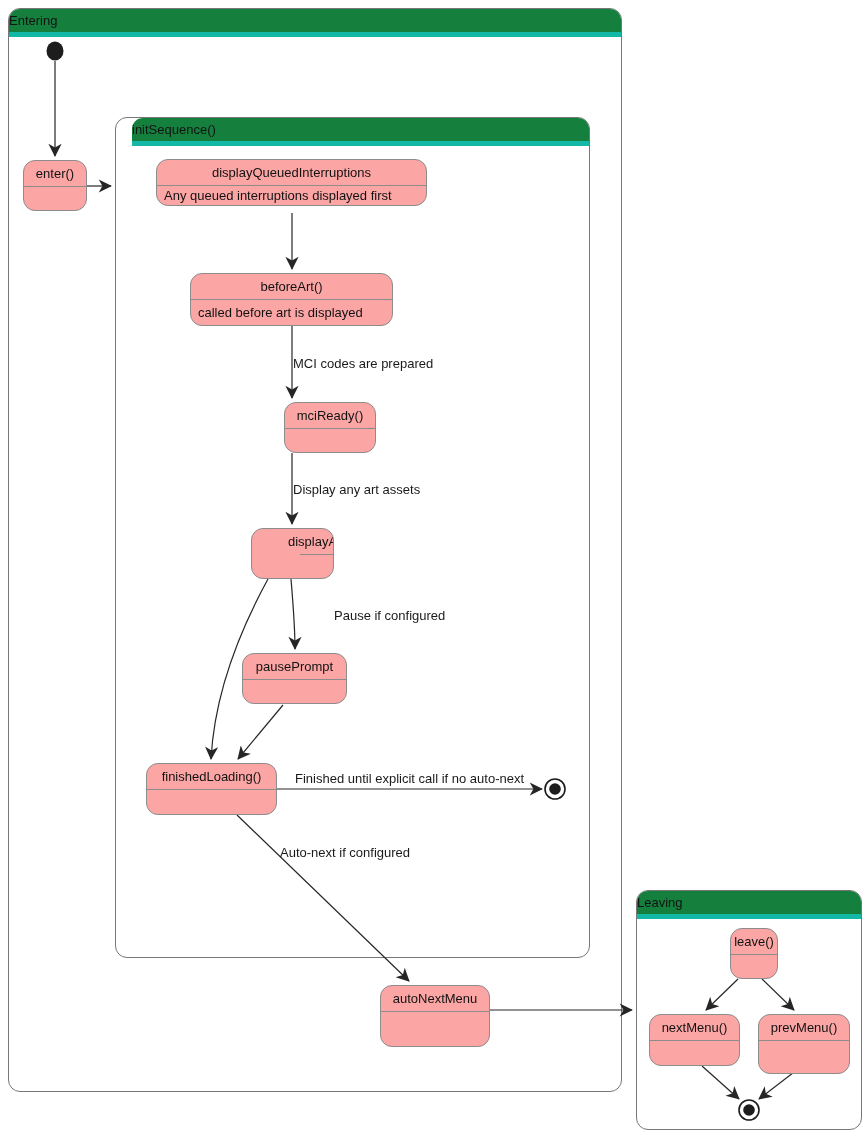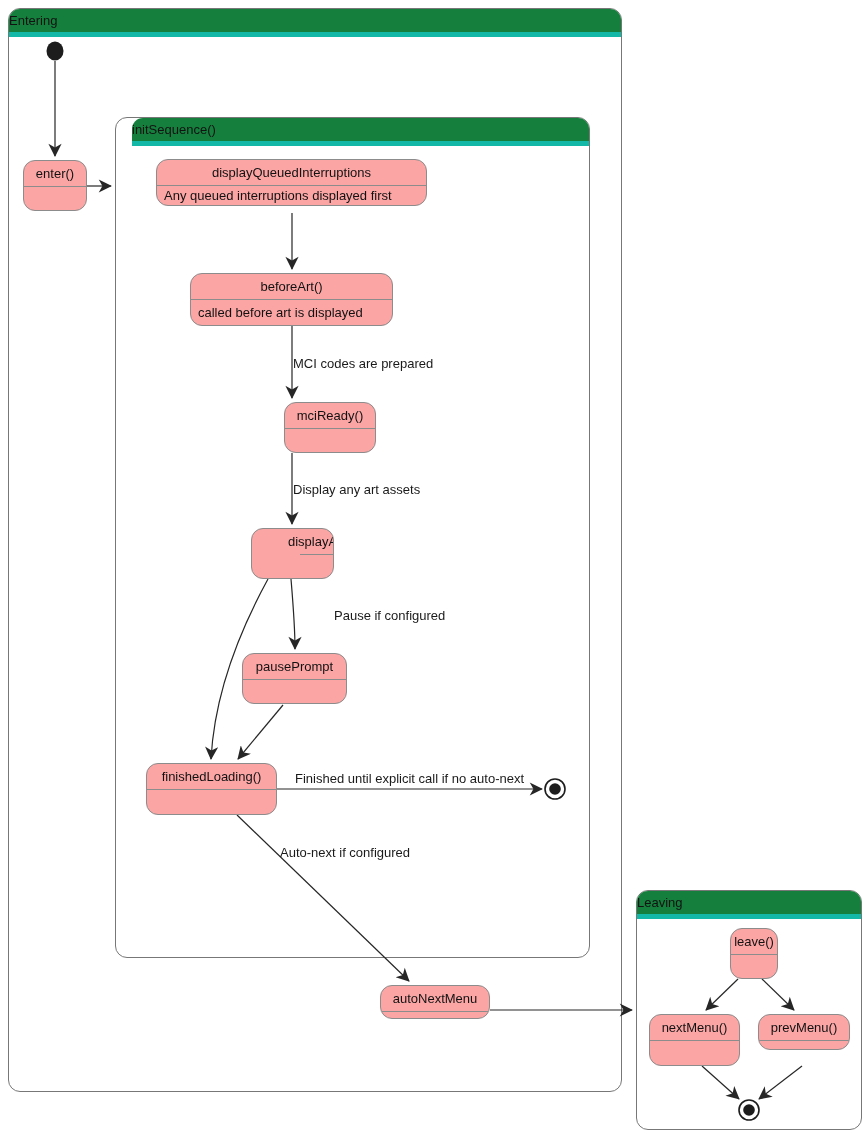--- a/index.html
+++ b/index.html
@@ -155,36 +155,36 @@
   <div class="state" style="left:242px;top:653px;width:105px;height:51px;">
     <div class="state-title">pausePrompt</div>
     <div class="state-body"></div>
   </div>
 
   <div class="state" style="left:146px;top:763px;width:131px;height:52px;">
     <div class="state-title">finishedLoading()</div>
     <div class="state-body"></div>
   </div>
 
-  <div class="state" style="left:380px;top:985px;width:110px;height:34px;">
+  <div class="state" style="left:380px;top:985px;width:110px;height:62px;">
     <div class="state-title">autoNextMenu</div>
     <div class="state-body"></div>
   </div>
 
   <div class="state" style="left:718px;top:928px;width:48px;height:51px;margin-left:12px;">
     <div class="state-title">leave()</div>
     <div class="state-body"></div>
   </div>
 
   <div class="state" style="left:649px;top:1014px;width:91px;height:52px;">
     <div class="state-title">nextMenu()</div>
     <div class="state-body"></div>
   </div>
 
-  <div class="state" style="left:758px;top:1014px;width:92px;height:36px;justify-content:center;">
+  <div class="state" style="left:758px;top:1014px;width:92px;height:60px;justify-content:center;">
     <div class="state-title">prevMenu()</div>
     <div class="state-body"></div>
   </div>
 
   <div class="edge-label" style="left:293px;top:356px;">MCI codes are prepared</div>
   <div class="edge-label" style="left:293px;top:482px;">Display any art assets</div>
   <div class="edge-label" style="left:294px;top:608px;padding-left:40px;">Pause if configured</div>
   <div class="edge-label" style="left:295px;top:771px;text-align:center;">Finished until explicit call if no auto-next</div>
   <div class="edge-label" style="left:280px;top:845px;">Auto-next if configured</div>
 

